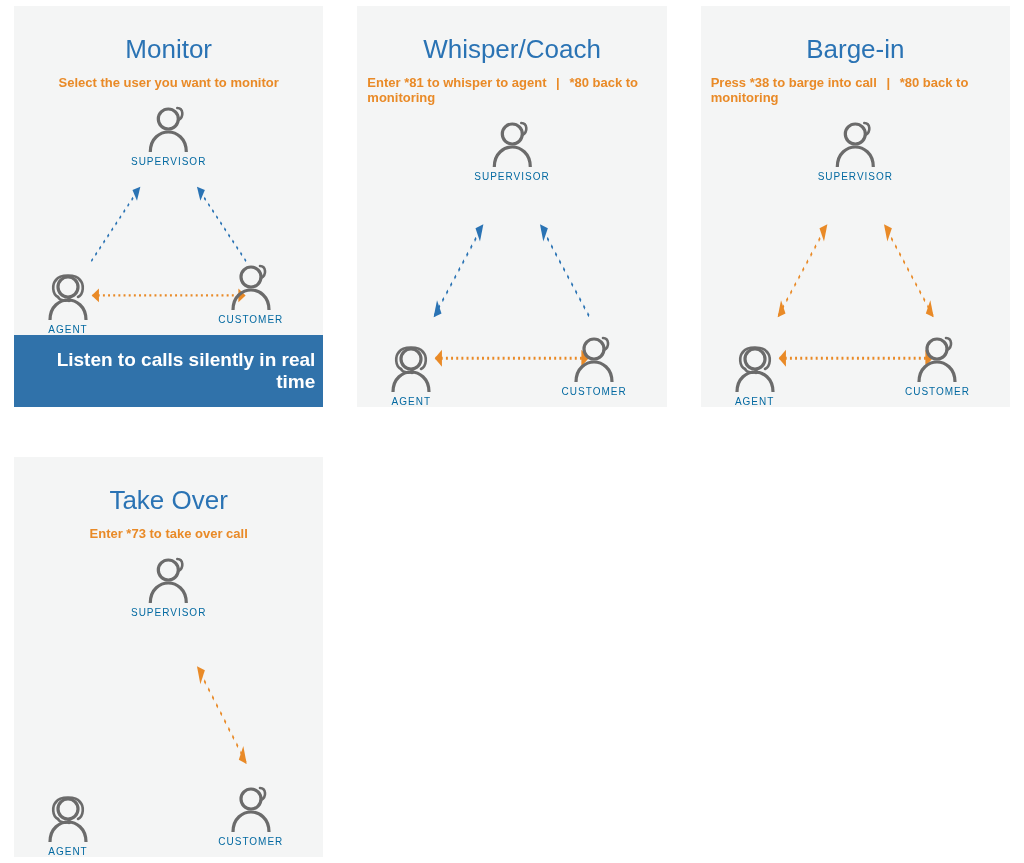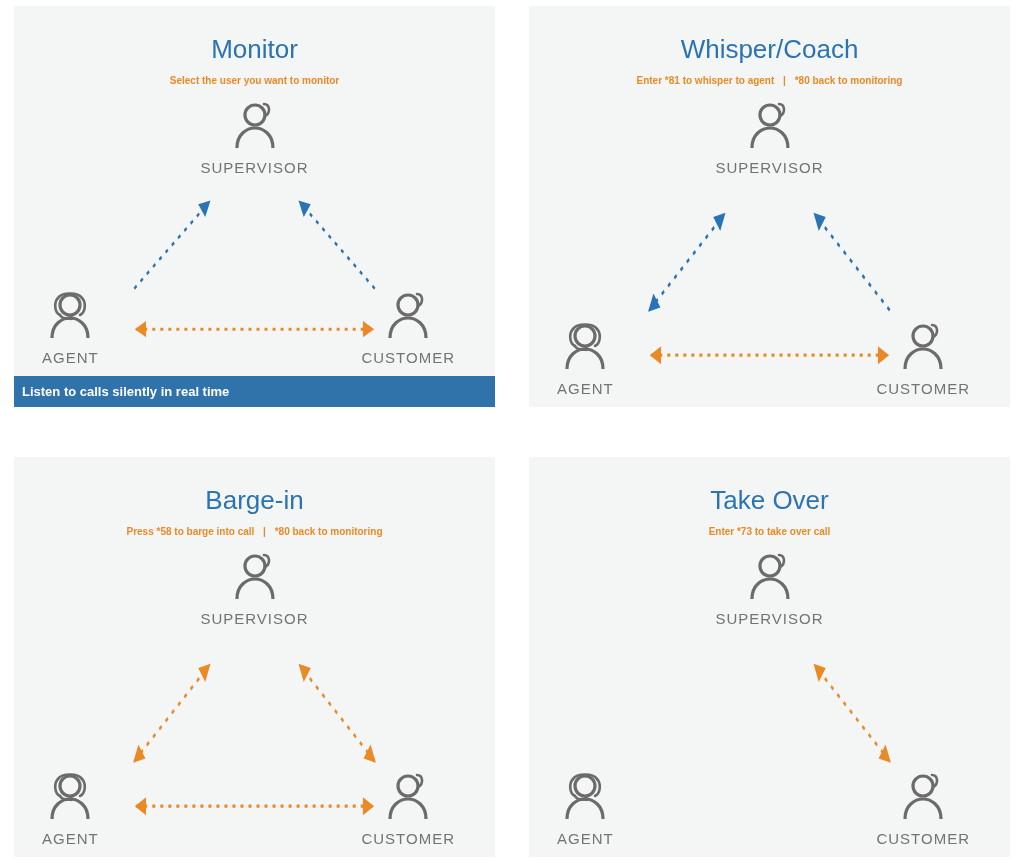--- a/index.html
+++ b/index.html
@@ -5,79 +5,79 @@
   * { box-sizing: border-box; margin: 0; padding: 0; }
   body {
     font-family: "Segoe UI", "Helvetica Neue", Arial, sans-serif;
     background: #ffffff;
     width: 1024px;
     height: 863px;
     padding: 6px 14px;
   }
   .grid {
     display: grid;
-    grid-template-columns: 1fr 1fr;
+    grid-template-columns: 1fr 1fr 1fr;
     grid-template-rows: 1fr 1fr;
     gap: 50px 34px;
     height: 100%;
   }
   .card {
     background: #f4f5f5;
     display: flex;
     flex-direction: column;
     align-items: center;
     position: relative;
     overflow: hidden;
   }
   .card-title {
     color: #2a73b4;
     font-size: 26px;
     font-weight: 400;
     margin-top: 28px;
   }
   .card-sub {
     color: #e98a27;
-    font-size: 10px;
+    font-size: 13px;
     font-weight: 600;
     margin-top: 10px;
     text-align: left;
     padding: 0 10px;
   }
   .divider { color: #e98a27; padding: 0 6px; }
   .diagram {
     flex: 1;
     width: 100%;
     position: relative;
   }
   .card-footer {
     background: #3072aa;
     color: #ffffff;
     width: 100%;
-    text-align: left;
-    font-size: 13px;
+    text-align: right;
+    font-size: 19px;
     font-weight: 600;
-    padding: 8px 8px;
+    padding: 14px 8px;
     margin-top: auto;
   }
   
   .node {
     position: absolute;
     display: flex;
     flex-direction: column;
     align-items: center;
   }
   .node .label {
-    color: #737373;
-    font-size: 15px;
+    color: #0369a1;
+    font-size: 10px;
     letter-spacing: 1px;
-    margin-top: 9px;
+    margin-top: 2px;
     font-weight: 400;
   }
   .supervisor { top: 12px; left: 50%; transform: translateX(-50%); }
-  .agent { bottom: 10px; left: 28px; }
+  .agent { bottom: 0; left: 28px; }
   .customer { bottom: 10px; right: 40px; }
   svg.person { width: 52px; height: 52px; }
   svg.arrows { position: absolute; inset: 0; width: 100%; height: 100%; pointer-events: none; }
 </style>
 </head>
 <body>
 
 <svg width="0" height="0" style="position:absolute">
   <defs>
     <g id="person-base">
@@ -172,21 +172,21 @@
             <use href="#person-customer"></use>
           </svg>
         <div class="label">CUSTOMER</div>
       </div>
     </div>
   </div>
 
   <div class="card">
     <div class="card-title">Barge-in</div>
     <div class="card-sub">
-      <span>Press *58 to barge into call</span>
+      <span>Press *38 to barge into call</span>
       <span class="divider">|</span>
       <span>*80 back to monitoring</span>
     </div>
     <div class="diagram">
       <svg class="arrows" viewBox="0 0 480 200" preserveAspectRatio="none">
         <line x1="120" y1="140" x2="195" y2="80" stroke="#e98a27" stroke-width="2" stroke-dasharray="3 5" marker-start="url(#arr-orange)" marker-end="url(#arr-orange)"></line>
         <line x1="360" y1="140" x2="285" y2="80" stroke="#e98a27" stroke-width="2" stroke-dasharray="3 5" marker-start="url(#arr-orange)" marker-end="url(#arr-orange)"></line>
         <line x1="122" y1="168" x2="358" y2="168" stroke="#e98a27" stroke-width="2" stroke-dasharray="3 5" marker-start="url(#arr-orange)" marker-end="url(#arr-orange)"></line>
       </svg>
       <div class="node supervisor">

